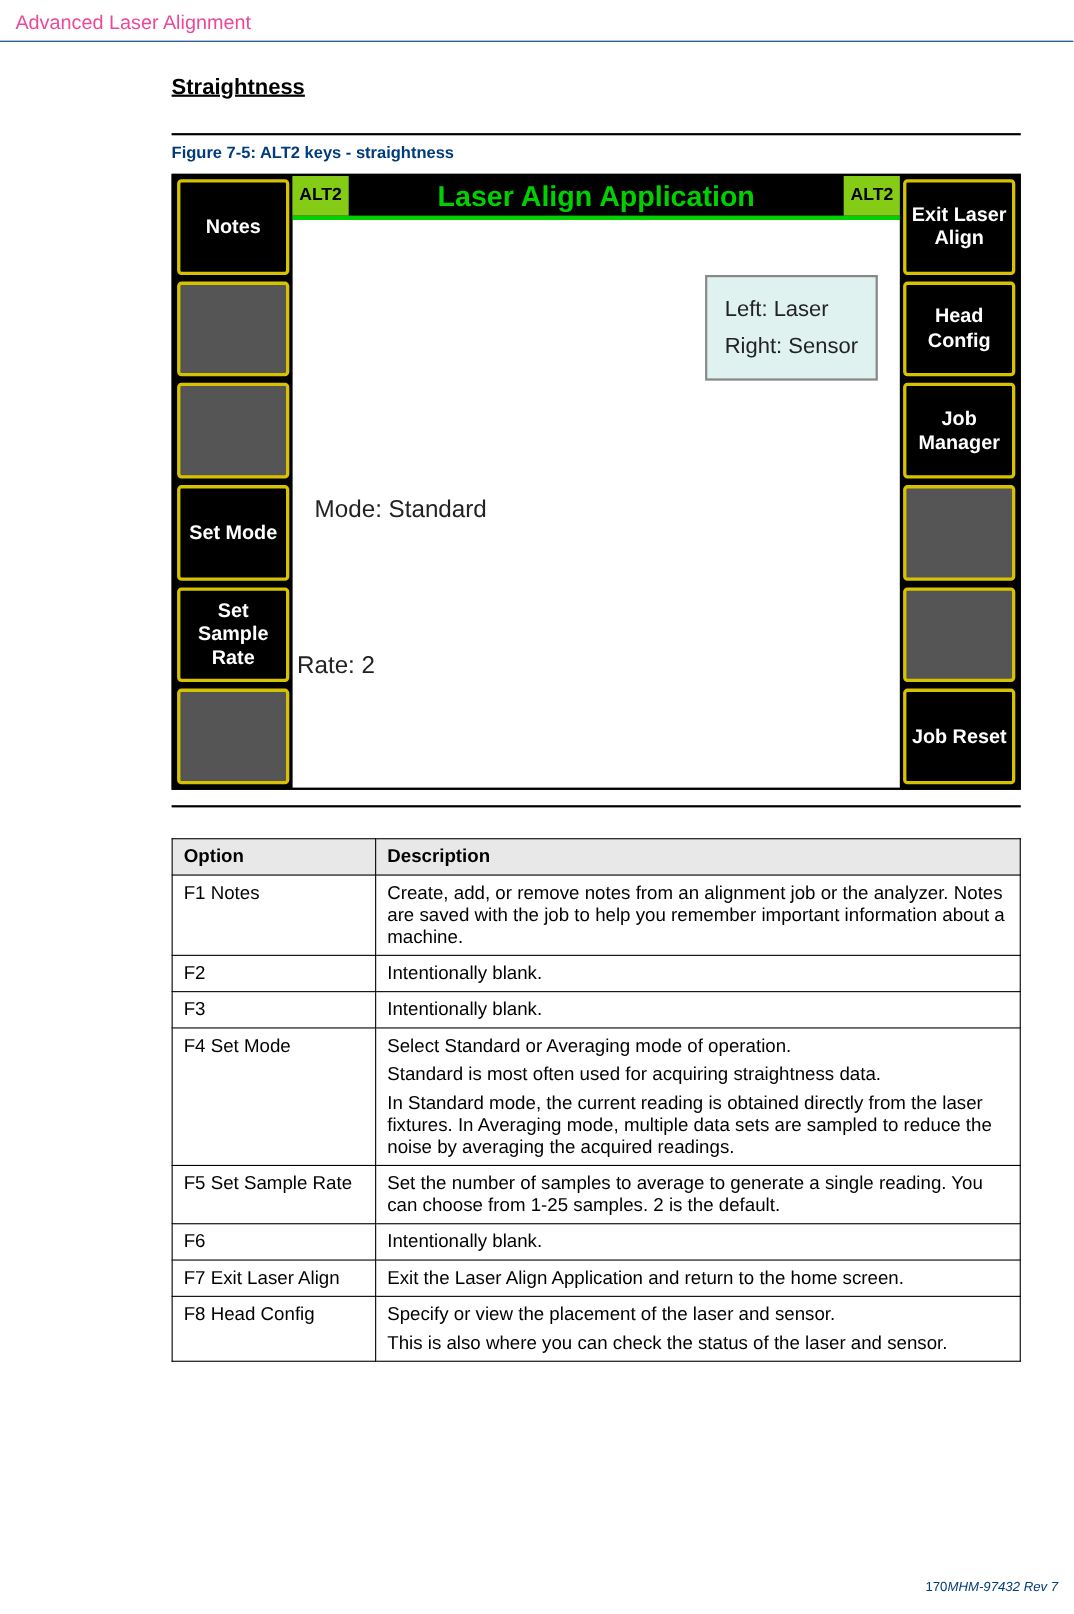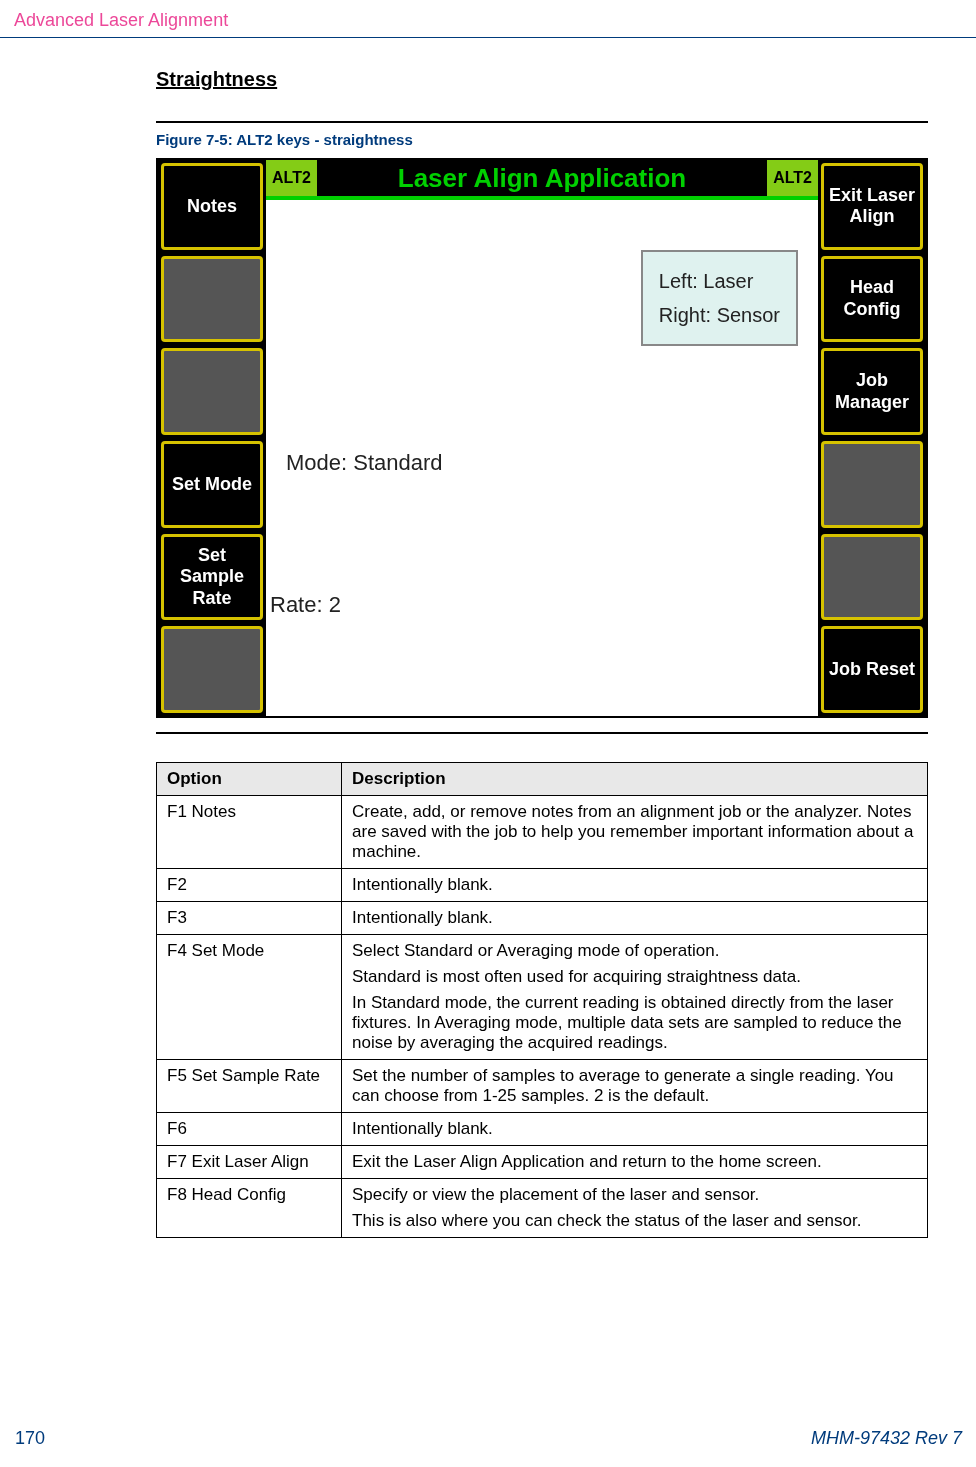--- a/index.html
+++ b/index.html
@@ -148,28 +148,28 @@
     background: #e8e8e8;
     font-weight: bold;
   }
   table.options td p { margin-bottom: 6px; }
   table.options td p:last-child { margin-bottom: 0; }
   .col-opt { width: 24%; }
   
   .footer {
     position: absolute;
     bottom: 18px;
-    left: 1px;
+    left: 17px;
     right: 0;
     display: flex;
-    justify-content: space-between;
+    justify-content: flex-end;
     padding: 0 14px;
     color: #003b7c;
     font-style: italic;
-    font-size: 18px;
+    font-size: 12px;
   }
   .footer .pageno { font-style: normal; }
 </style>
 </head>
 <body>
 
 <div class="header-bar">Advanced Laser Alignment</div>
 <hr class="header-rule">
 
 <div class="content">

